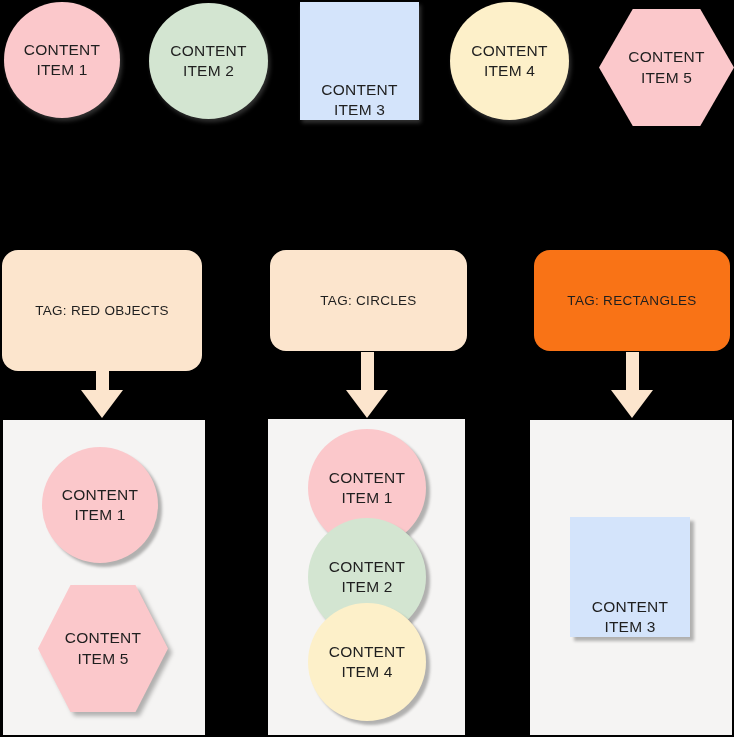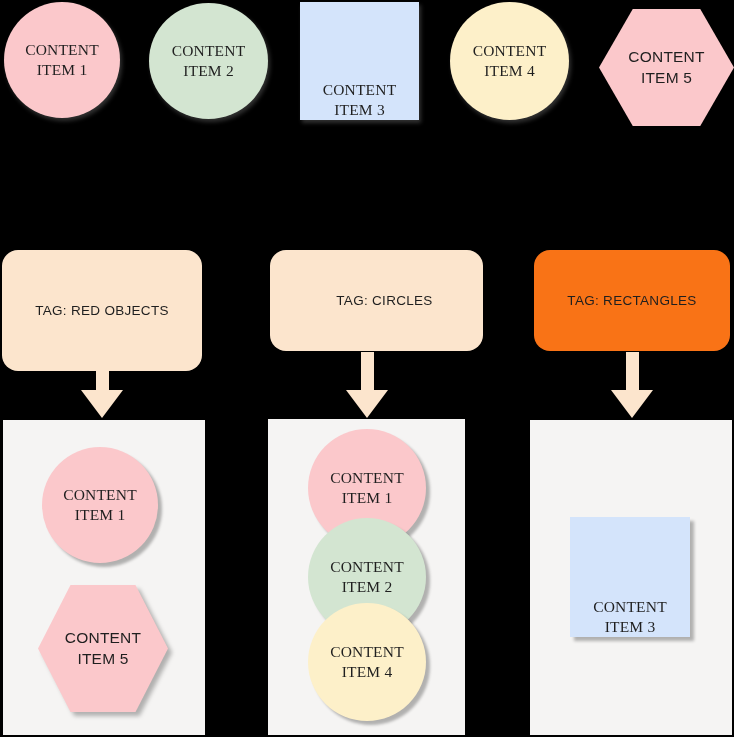--- a/index.html
+++ b/index.html
@@ -17,21 +17,20 @@
     color: #1f1f1f;
   }
   
   .shape {
     position: absolute;
     display: flex;
     align-items: center;
     justify-content: center;
     text-align: center;
     box-sizing: border-box;
-    font-family: Liberation Serif, serif;
   }
   .circle { border-radius: 50%; }
   .square { border-radius: 0; align-items: flex-end; }
   .lbl {
     display: inline-block;
     max-width: 100px;
     font-size: 15.5px;
     line-height: 1.3;
     letter-spacing: .2px;
   }
@@ -115,21 +114,21 @@
   <div class="hexwrap" style="left:599px; top:2px; width:135px; height:117px;">
     <div class="hex" style="background-color: rgb(251, 200, 203);">
       <span class="lbl">CONTENT ITEM 5</span>
     </div>
   </div>
 
   <div class="tag" style="left: 2px; top: 250px; width: 200px; height: 121px; background-color: rgb(252, 229, 205);">
     <span class="tag-lbl">TAG: RED OBJECTS</span>
   </div>
 
-  <div class="tag" style="left: 270px; top: 250px; width: 197px; height: 101px; background-color: rgb(252, 229, 205); padding-left: 16px;">
+  <div class="tag" style="left: 270px; top: 250px; width: 197px; height: 101px; background-color: rgb(252, 229, 205);">
     <span class="tag-lbl">TAG: CIRCLES</span>
   </div>
 
   <div class="tag" style="left: 534px; top: 250px; width: 196px; height: 101px; background-color: #f97316;">
     <span class="tag-lbl">TAG: RECTANGLES</span>
   </div>
 
   <div class="arrow" style="left:81px; top:352px;">
     <div class="arrow-shaft" style="background-color: rgb(252, 229, 205);"></div>
     <div class="arrow-head" style="border-top-color: rgb(252, 229, 205);"></div>

